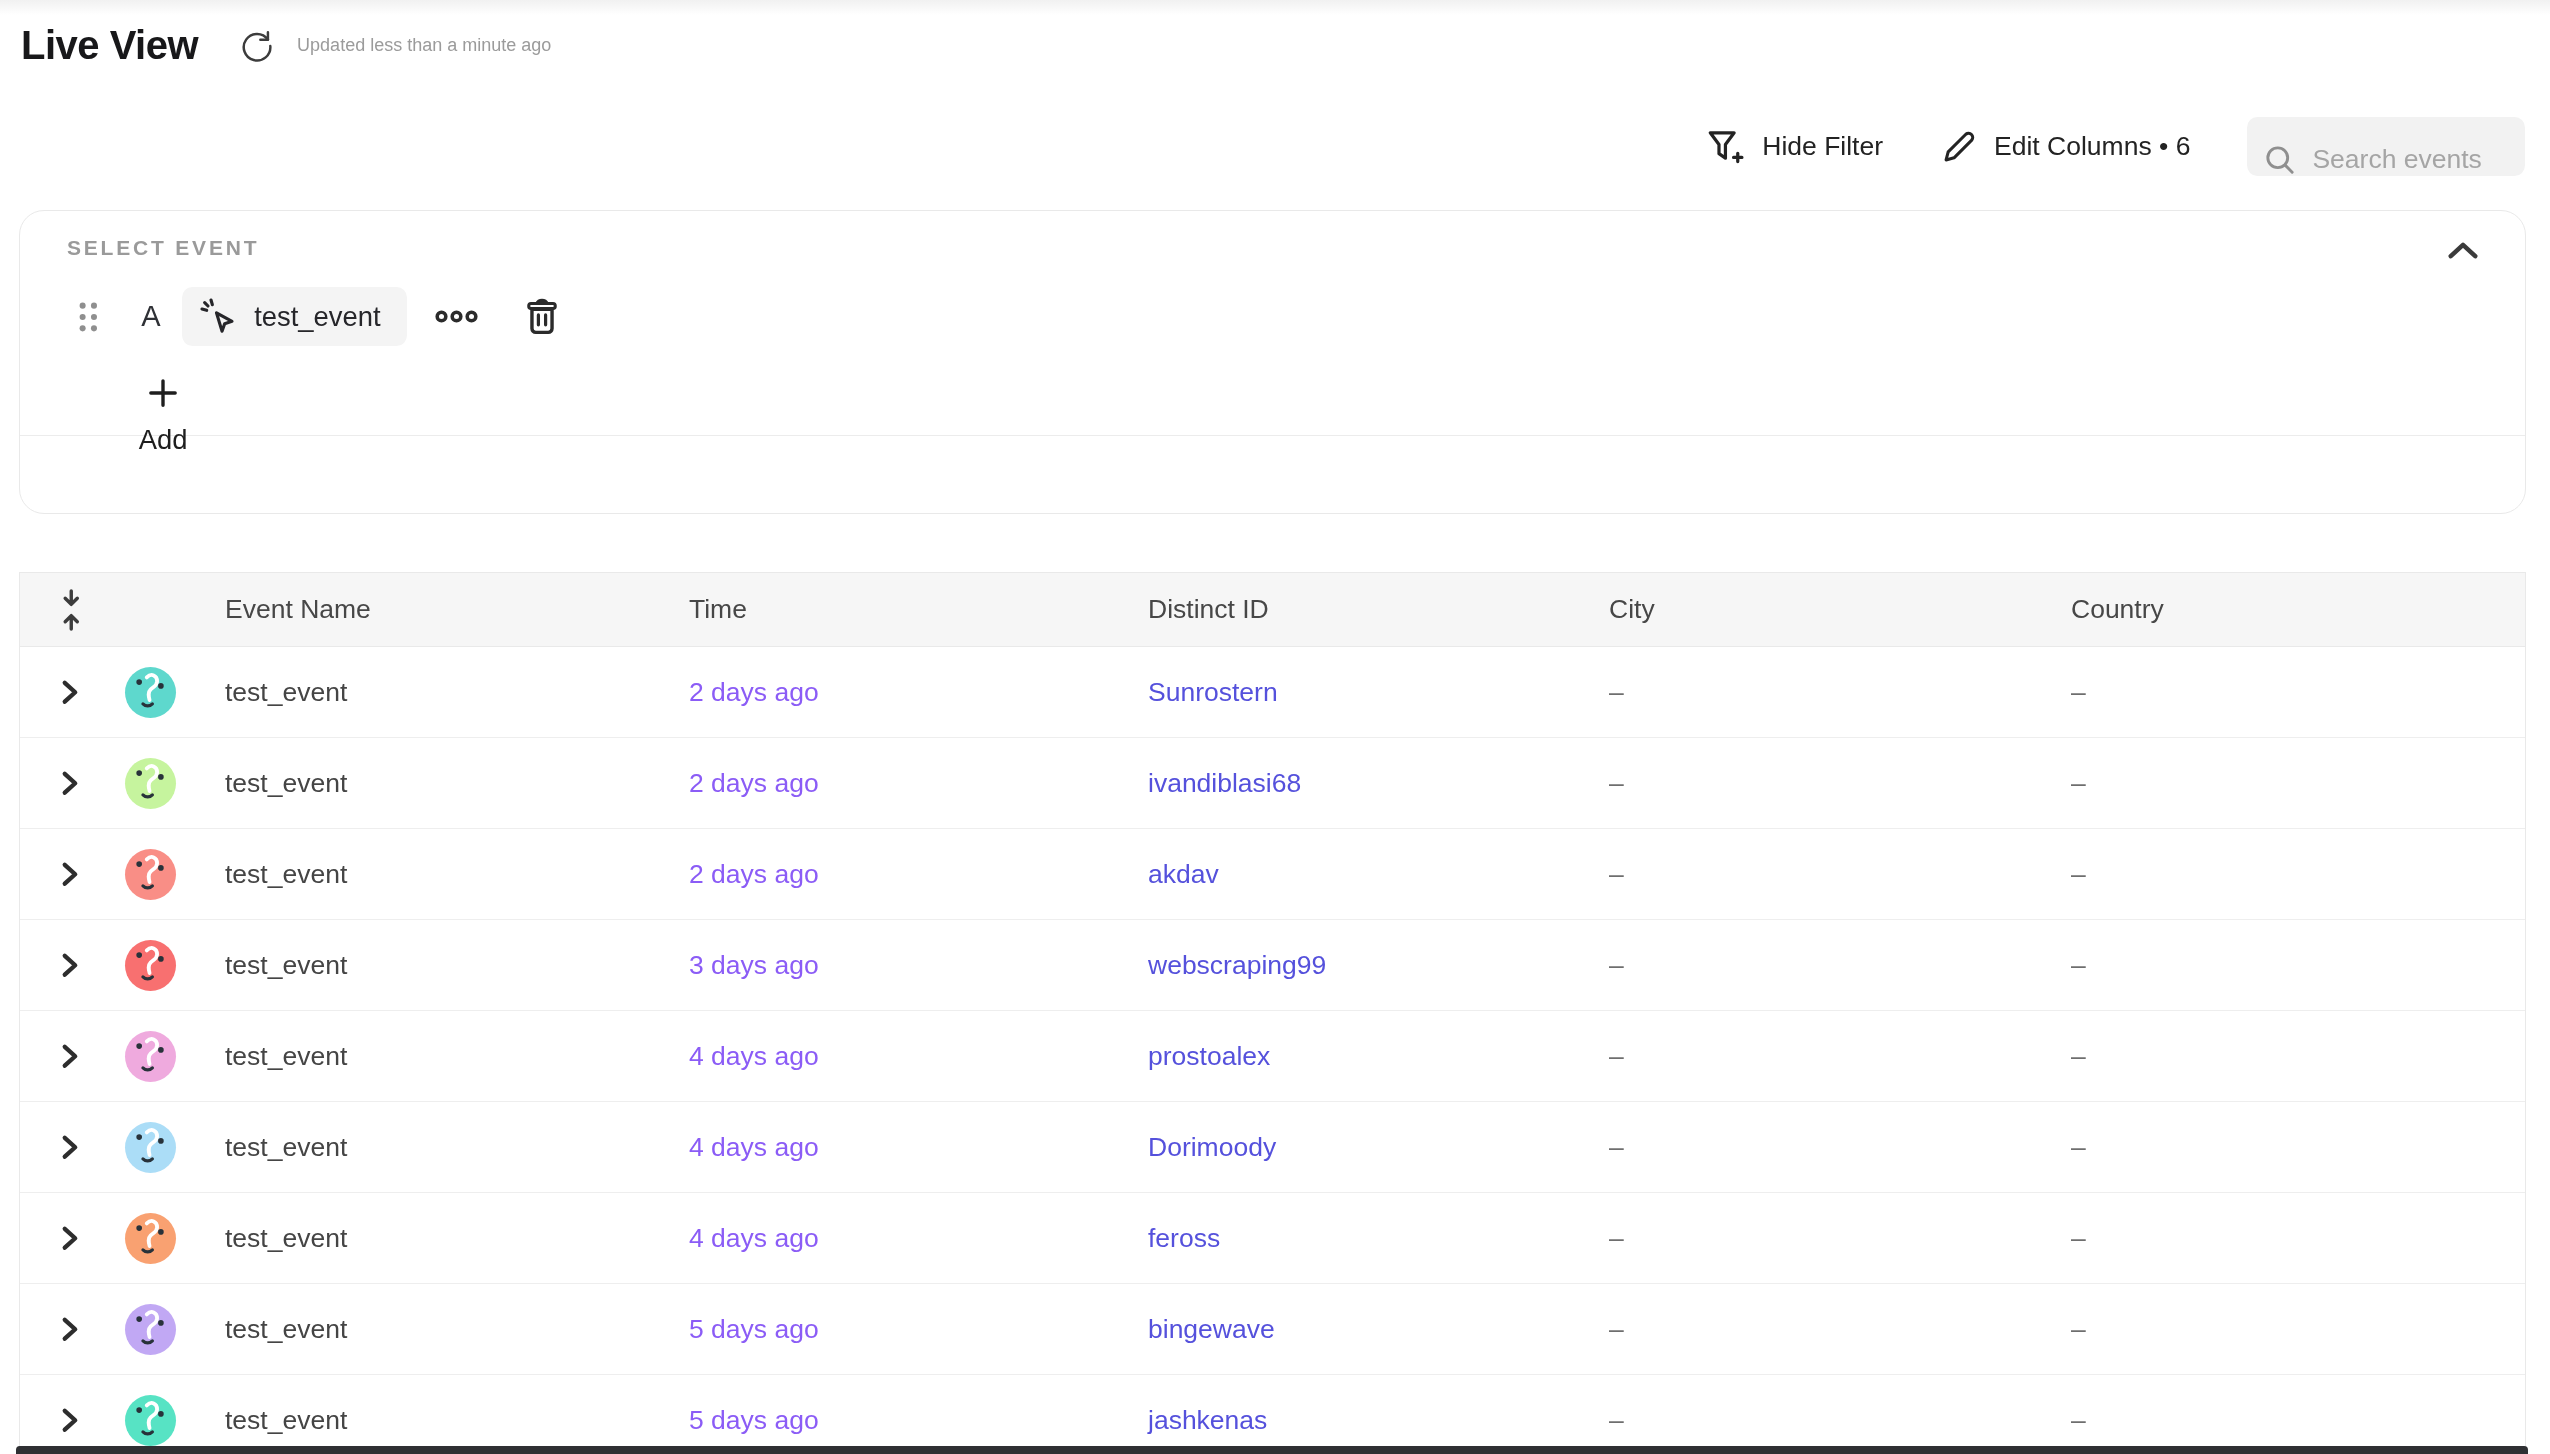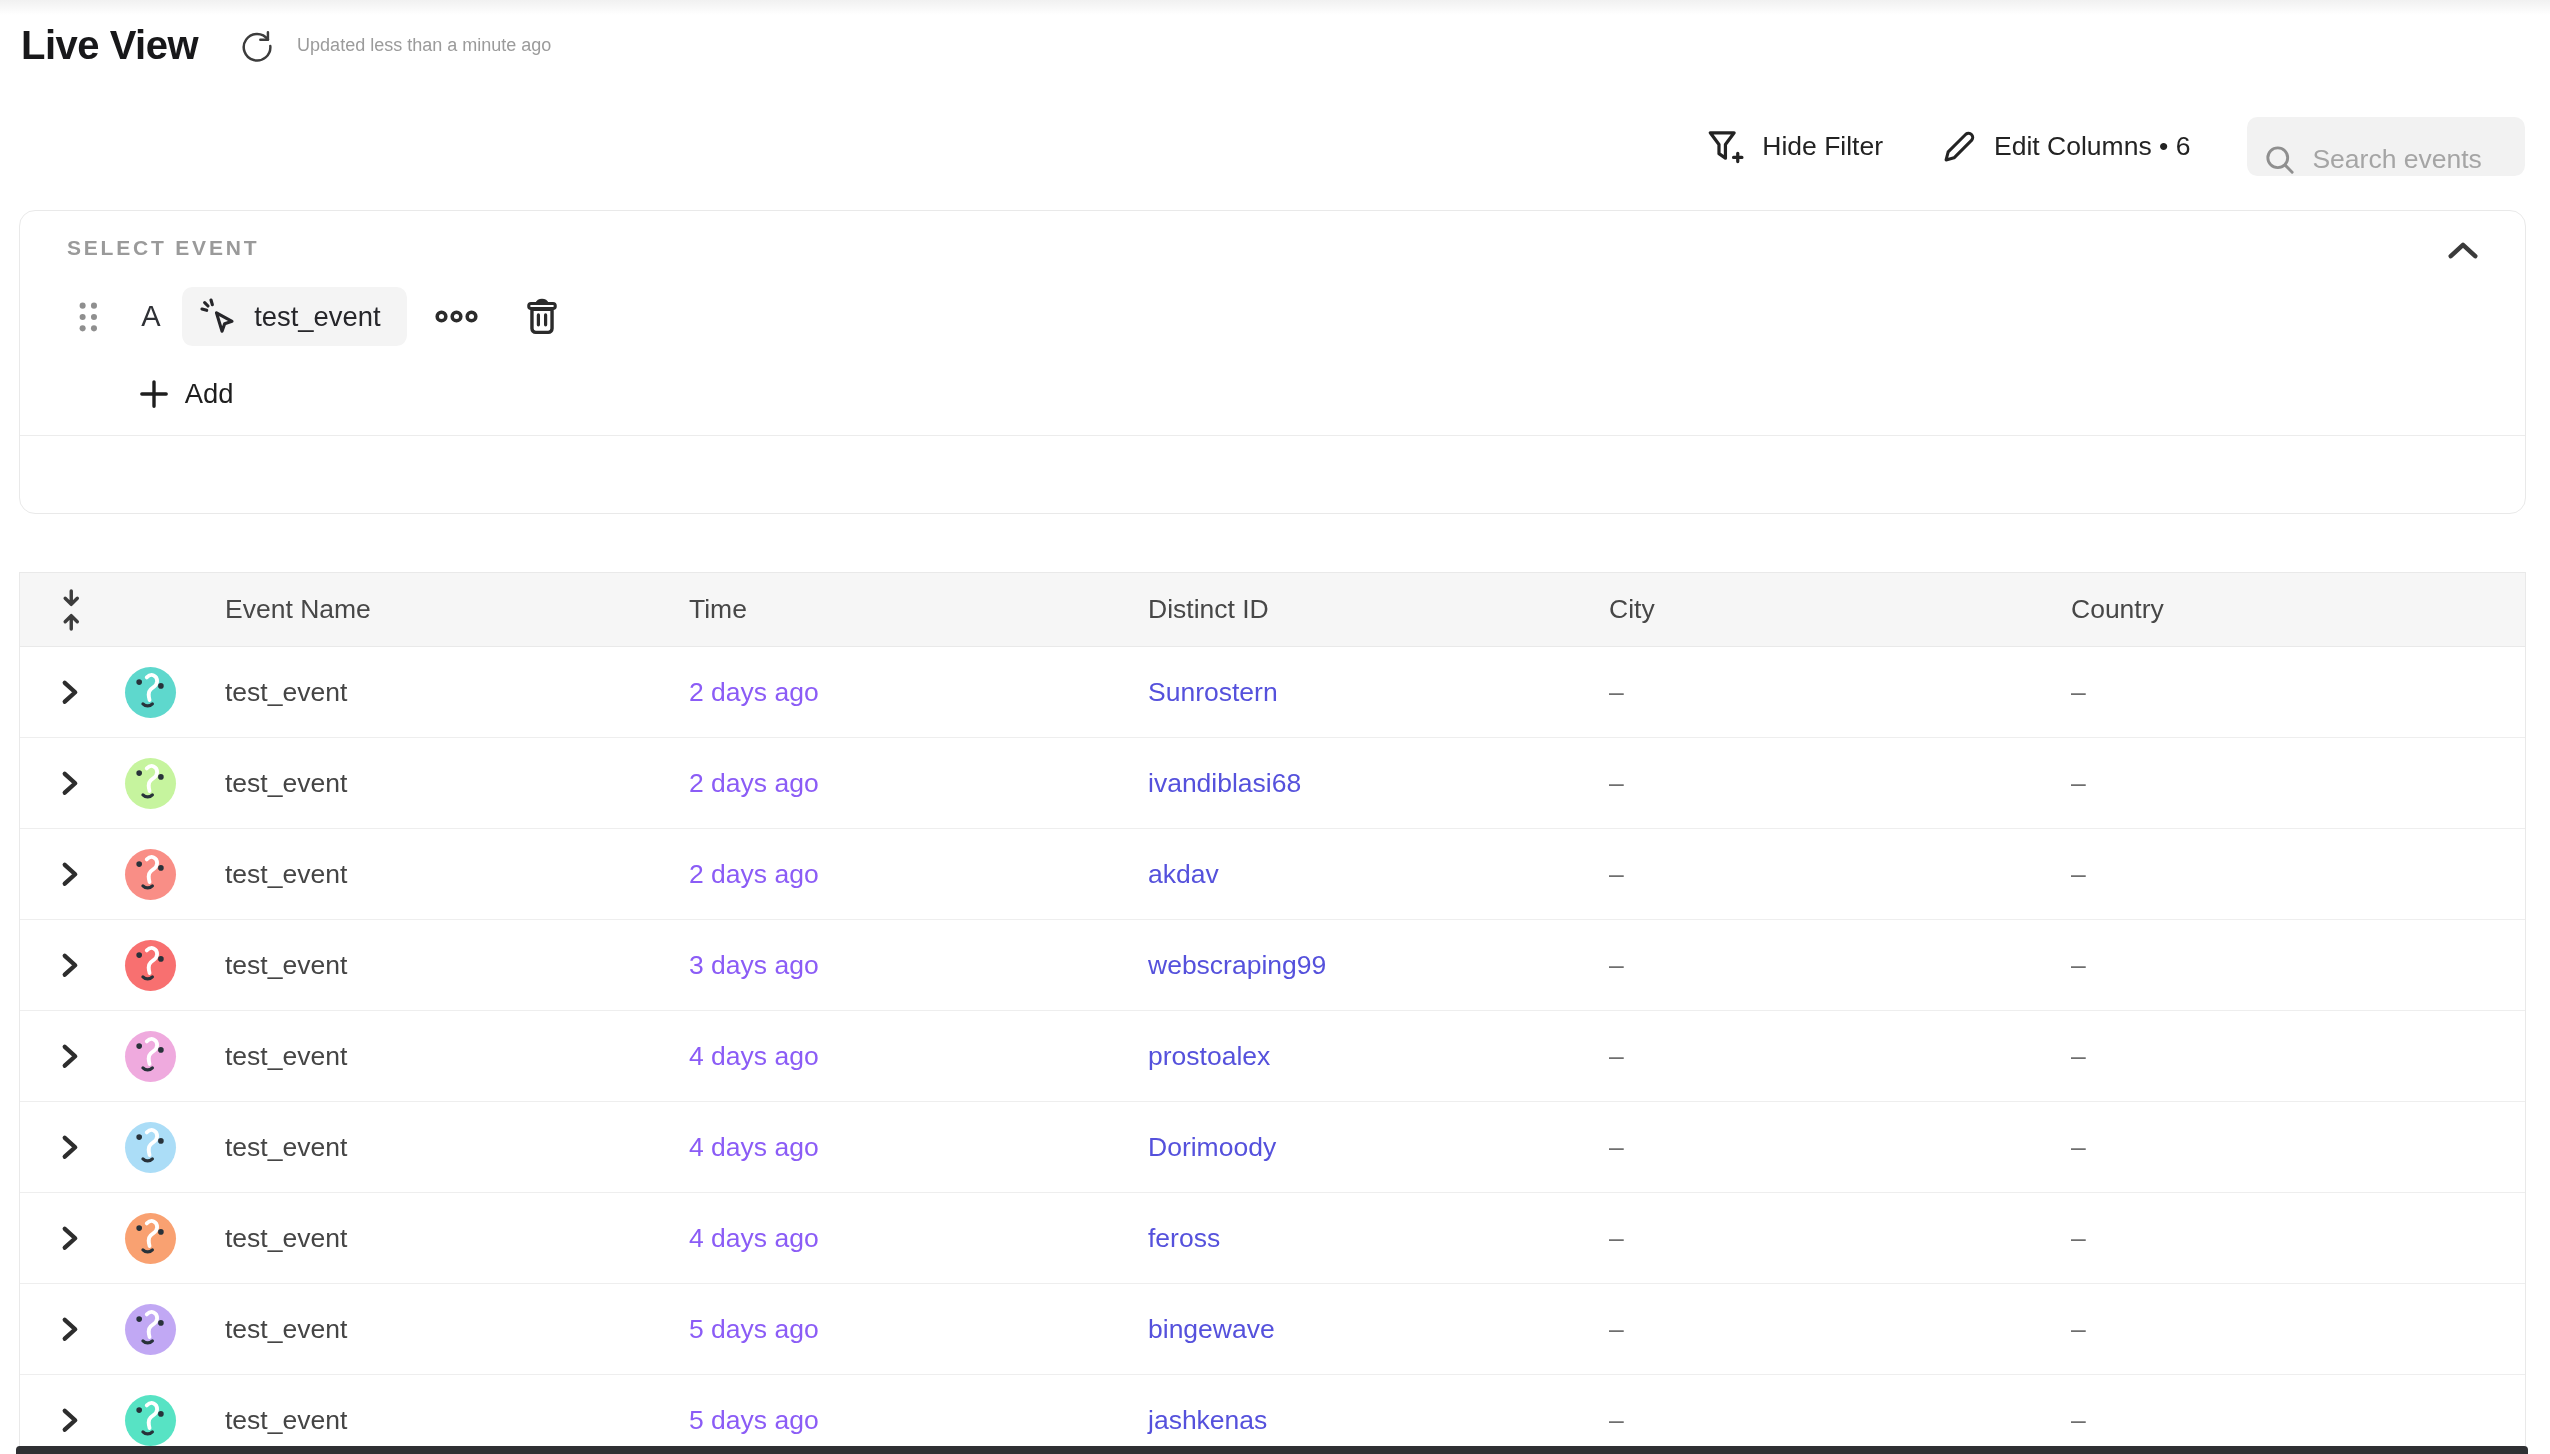--- a/index.html
+++ b/index.html
@@ -23,40 +23,40 @@
   .tool-btn { display:flex; align-items:center; gap:16px; background:none; border:none; padding:0;
     font-family:inherit; font-size:26.5px; color:#232323; cursor:pointer; }
   .searchbox { width:278px; height:59px; background:#f2f2f2; border-radius:10.4px;
     display:flex; align-items:flex-end; gap:14px; padding:0 17px; }
   .searchbox input { flex:1; min-width:0; border:none; background:transparent; outline:none;
     font-family:inherit; font-size:26.5px; color:#555; }
   .searchbox input::placeholder { color:#a5a5a5; }
 
   
   .query-card { position:absolute; left:19px; top:210px; width:2507px; height:304px;
-    background:#fff; border:1.9px solid #e9e9e9; border-radius:16px; }
+    background:#fff; border:1.9px solid #e9e9e9; border-radius:25px; }
   .qb-select { position:relative; height:225px; border-bottom:1.9px solid #ececec; }
   .qb-filters { position:relative; height:73px; }
   .qb-label { position:absolute; left:47px; top:24.6px; font-size:21px; font-weight:700;
     letter-spacing:2.8px; color:#9a9a9a; }
   .qb-filters .qb-label { top:24.6px; }
   .collapse-btn { position:absolute; right:40px; background:none; border:none; padding:5.7px; cursor:pointer; display:flex; }
   .qb-select .collapse-btn { top:24.6px; }
   .qb-filters .collapse-btn { top:21px; }
 
   .event-row { position:absolute; left:0; top:76px; height:59px; display:flex; align-items:center; }
   .drag { margin-left:56px; display:flex; }
   .step-letter { margin-left:38px; width:24.6px; text-align:center; font-size:29px; color:#2f3136; }
   .event-chip { margin-left:19px; height:59px; display:flex; align-items:center; gap:15px;
     background:#f4f4f4; border:none; border-radius:10.4px; padding:0 26.5px 0 17px;
     font-family:inherit; font-size:27.4px; color:#26262a; cursor:pointer; }
   .more-btn { margin-left:23px; background:none; border:none; padding:3.8px; cursor:pointer; display:flex; }
   .trash-btn { margin-left:38px; background:none; border:none; padding:3.8px; cursor:pointer; display:flex; }
   .add-btn { position:absolute; left:115px; top:163px; display:flex; align-items:center; gap:16px;
-    background:none; border:none; padding:3.8px; font-family:inherit; font-size:27.4px; color:#1e1e1e; cursor:pointer; }
+    background:none; border:none; padding:3.8px; font-family:inherit; font-size:27.4px; color:#1e1e1e; cursor:pointer;flex-direction:column; }
 
   
   .events-table { position:absolute; left:19px; top:572px; width:2507px;
     border:1.9px solid #e9e9e9; border-bottom:none; background:#fff; }
   .grid-cols { display:grid; grid-template-columns:83px 122px 464px 459px 461px 462px 1fr; align-items:center; }
   .thead { height:74px; background:#f6f6f6; border-bottom:1.9px solid #e9e9e9;
     font-size:26.5px; color:#474747; }
   .trow { height:91px; border-bottom:1.9px solid #eeeeee; font-size:26.5px; background:#fff; }
   .c-expand { padding-left:38px; display:flex; align-items:center; }
   .c-avatar { padding-left:22px; display:flex; align-items:center; }

